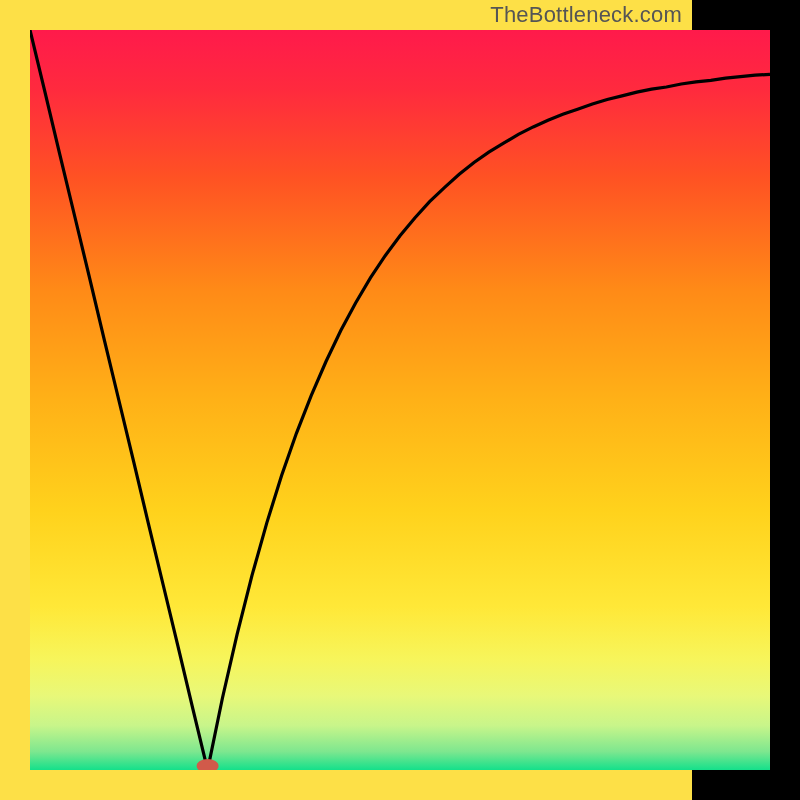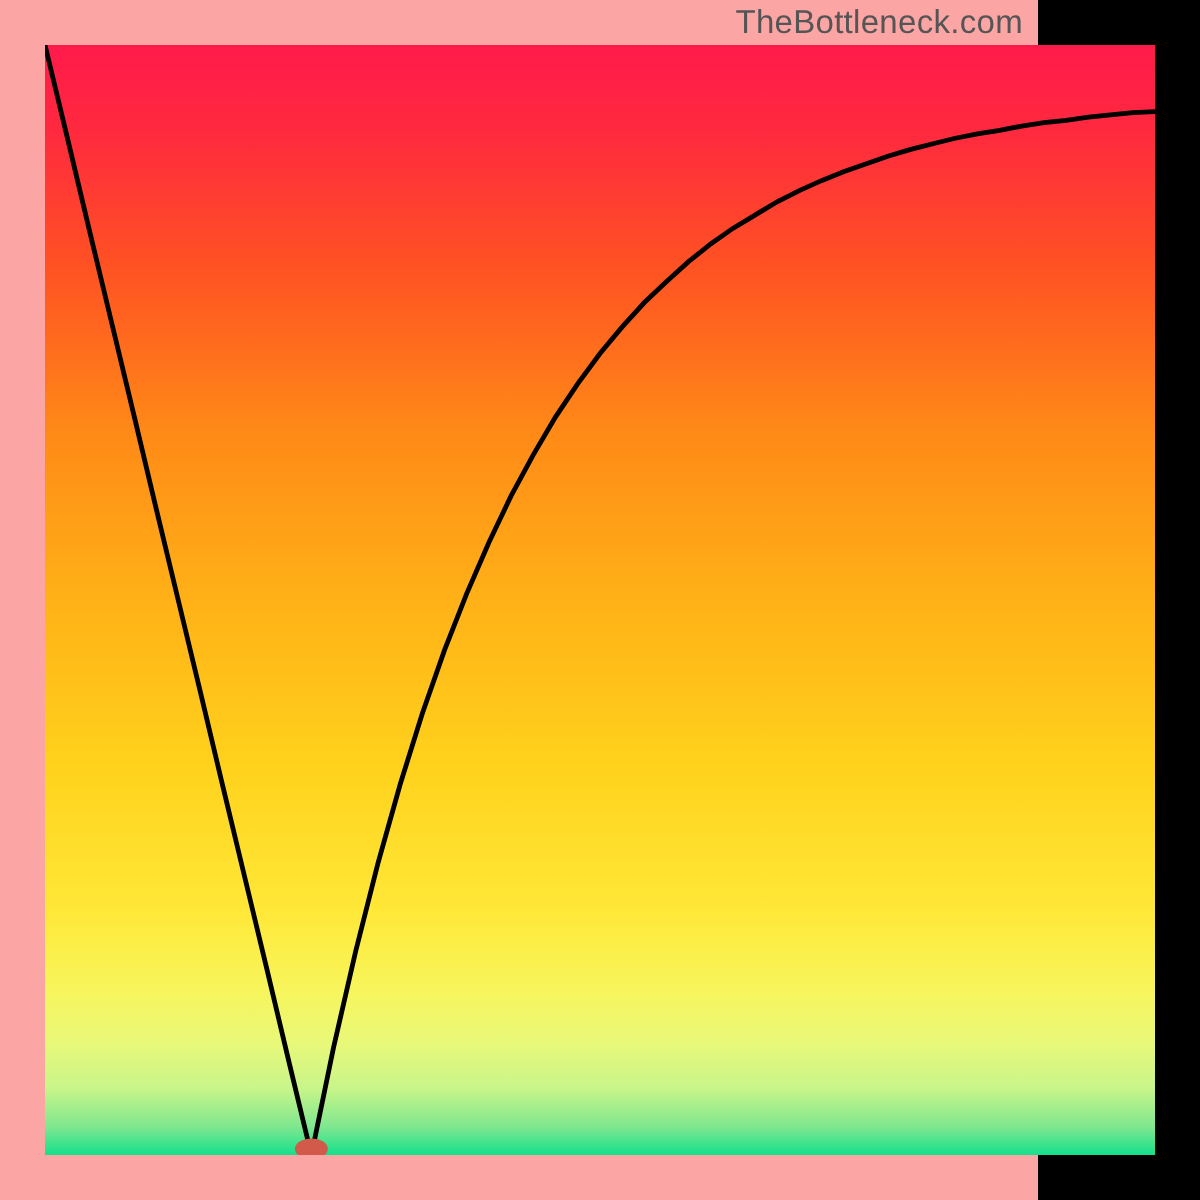--- a/index.html
+++ b/index.html
@@ -8,21 +8,21 @@
     width: 800px;
     height: 800px;
     background: #000;
     font-family: Arial, Helvetica, sans-serif;
     overflow: hidden;
   }
   .frame {
     position: relative;
     width: 692px;
     height: 800px;
-    background: #fca5a5;
+    background: #fde047;
   }
   .watermark {
     position: absolute;
     top: 2px;
     right: 10px;
     color: #555;
     font-size: 22px;
     font-weight: 500;
     letter-spacing: 0.2px;
     user-select: none;

